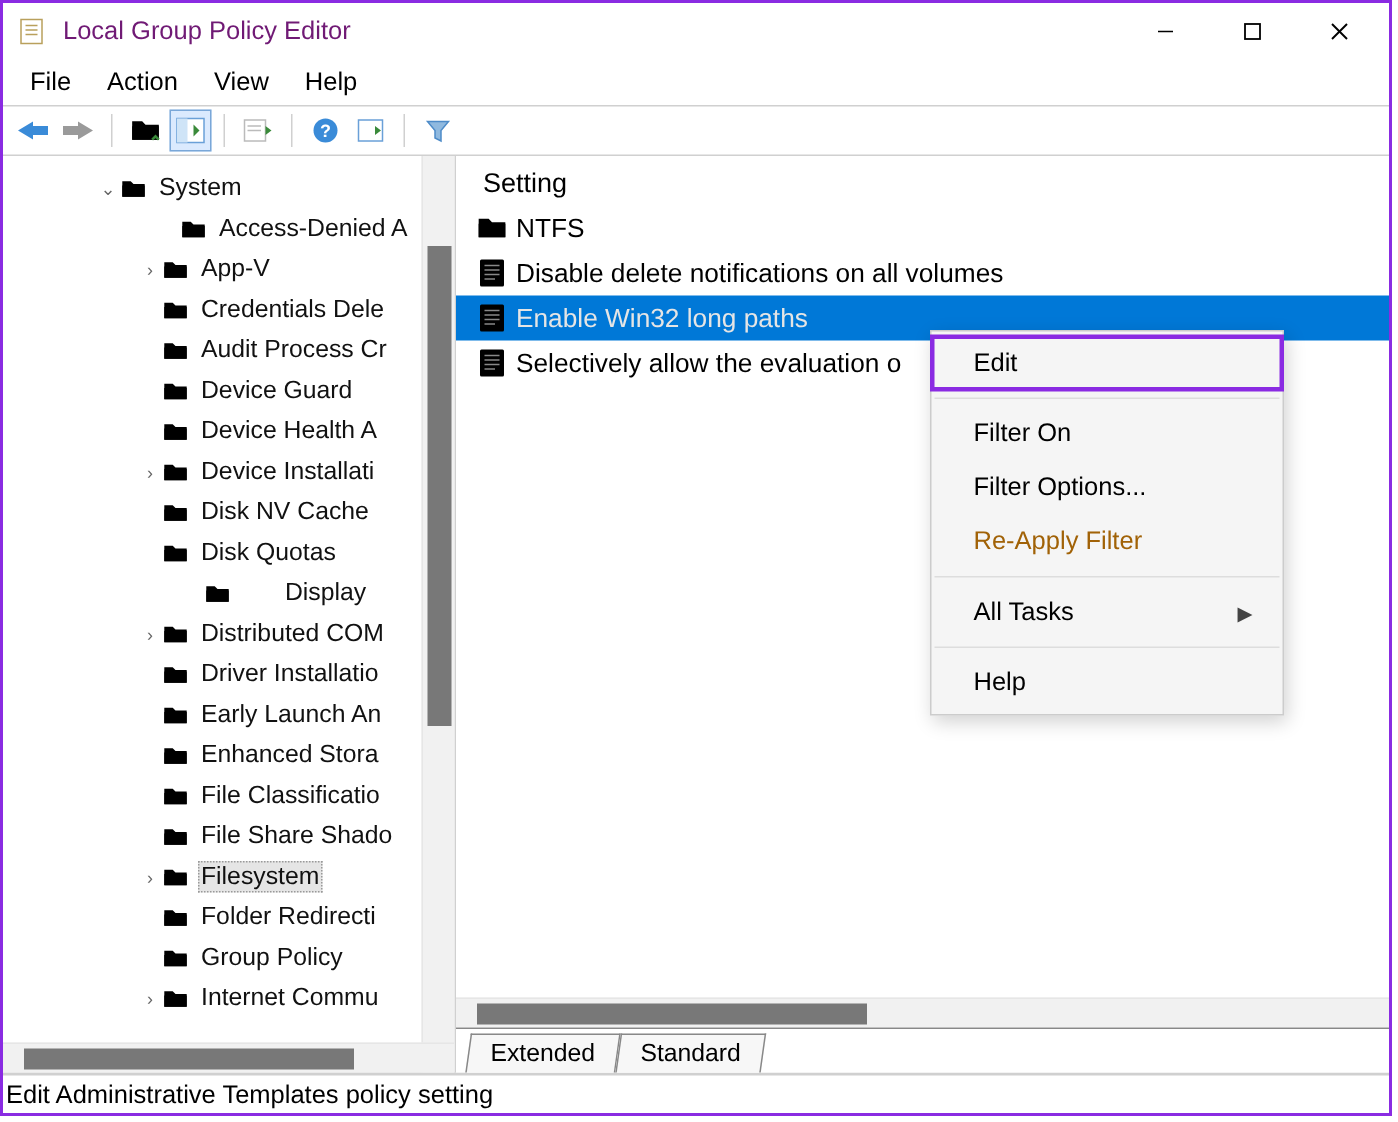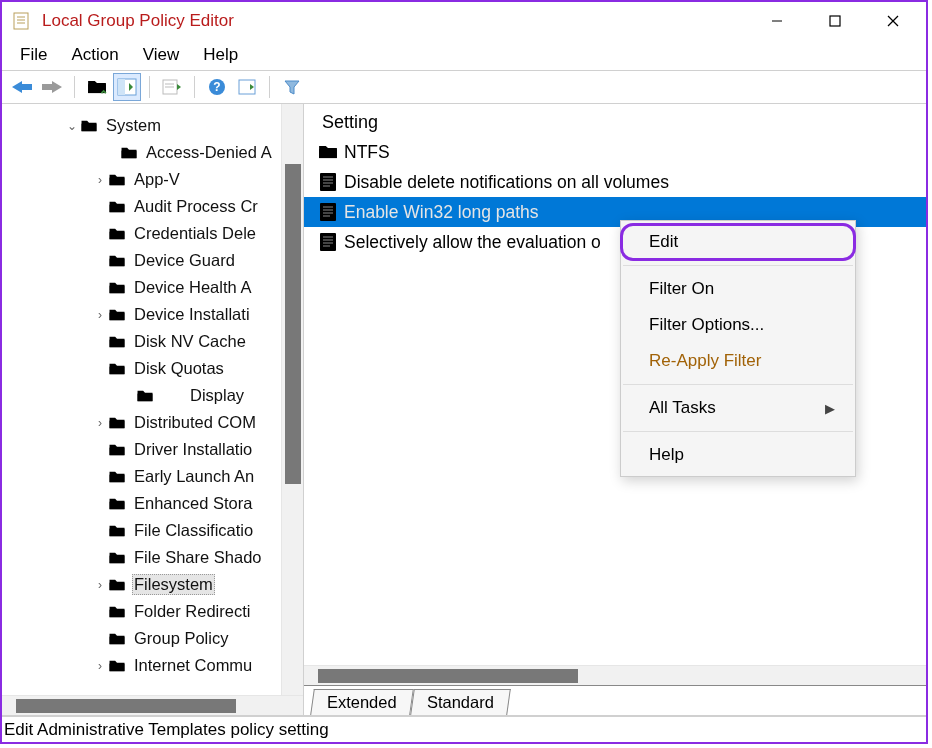--- a/index.html
+++ b/index.html
@@ -5,21 +5,21 @@
   * { box-sizing: border-box; margin: 0; padding: 0; font-family: "Segoe UI", Tahoma, sans-serif; }
   html, body { width: 932px; height: 748px; overflow: hidden; }
   .window {
     width: 928px; height: 744px; border: 2px solid #8a2be2; background: #fff; position: relative;
     display: flex; flex-direction: column;
   }
   .titlebar {
     height: 38px; display: flex; align-items: center; padding: 0 4px; user-select: none;
   }
   .titlebar .app-icon { width: 20px; height: 20px; margin: 0 10px 0 6px; }
-  .titlebar .title { font-size: 17px; color: #b91c1c; flex: 0 0 auto; }
+  .titlebar .title { font-size: 17px; color: #701a75; flex: 0 0 auto; }
   .titlebar .spacer { flex: 1; }
   .win-controls { display: flex; gap: 0; }
   .win-btn { width: 58px; height: 38px; display: flex; align-items: center; justify-content: center; cursor: pointer; }
   .win-btn svg { display: block; }
 
   .menubar {
     height: 30px; display: flex; align-items: center; padding: 0 8px; gap: 4px; font-size: 17px;
     border-bottom: 1px solid transparent;
   }
   .menubar .menu-item { padding: 3px 10px; cursor: default; }
@@ -70,21 +70,21 @@
 
   
   .ctx-menu {
     position: absolute; left: 618px; top: 218px; width: 236px; background: #f5f5f5;
     border: 1px solid #ccc; box-shadow: 2px 4px 12px rgba(0,0,0,.18);
     font-size: 17px; padding: 3px 0;
   }
   .ctx-item { height: 36px; display:flex; align-items:center; justify-content: space-between; padding: 0 20px 0 28px; cursor: default; }
   .ctx-item.disabled { color: #a16207; }
   .ctx-sep { height: 1px; background: #ddd; margin: 5px 2px; }
-  .ctx-item.highlight { outline: 3px solid #8a2be2; outline-offset: -2px; border-radius: 12px; }
+  .ctx-item.highlight { outline: 3px solid #8a2be2; outline-offset: -2px; }
   .arrow-r { font-size: 13px; color: #444; }
 
   
   .v-scroll { position:absolute; right:0; top:0; width:22px; height:100%; background:#f1f1f1; border-left:1px solid #e6e6e6; }
   .v-thumb { position:absolute; left:3px; width:16px; background:#787878; border-radius:0px; }
   .h-scroll { position:absolute; left:0; bottom:0; height:20px; width:100%; background:#f1f1f1; border-top:1px solid #e6e6e6; }
   .h-thumb { position:absolute; top:3px; height:14px; background:#787878; }
 </style>
 </head>
 <body>
@@ -221,28 +221,28 @@
             <svg class="folder-icon folder-svg" viewBox="0 0 18 15">
               <use href="#folder-g"></use>
             </svg>
             <span class="tree-label">App-V</span>
           </div>
           <div class="tree-row" style="padding-left: 90px;">
             <span class="exp"></span>
             <svg class="folder-icon folder-svg" viewBox="0 0 18 15">
               <use href="#folder-g"></use>
             </svg>
+            <span class="tree-label">Credentials Dele</span>
+          </div>
+          <div class="tree-row" style="padding-left: 90px;">
+            <span class="exp"></span>
+            <svg class="folder-icon folder-svg" viewBox="0 0 18 15">
+              <use href="#folder-g"></use>
+            </svg>
             <span class="tree-label">Audit Process Cr</span>
-          </div>
-          <div class="tree-row" style="padding-left: 90px;">
-            <span class="exp"></span>
-            <svg class="folder-icon folder-svg" viewBox="0 0 18 15">
-              <use href="#folder-g"></use>
-            </svg>
-            <span class="tree-label">Credentials Dele</span>
           </div>
           <div class="tree-row" style="padding-left: 90px;">
             <span class="exp"></span>
             <svg class="folder-icon folder-svg" viewBox="0 0 18 15">
               <use href="#folder-g"></use>
             </svg>
             <span class="tree-label">Device Guard</span>
           </div>
           <div class="tree-row" style="padding-left: 90px;">
             <span class="exp"></span>

